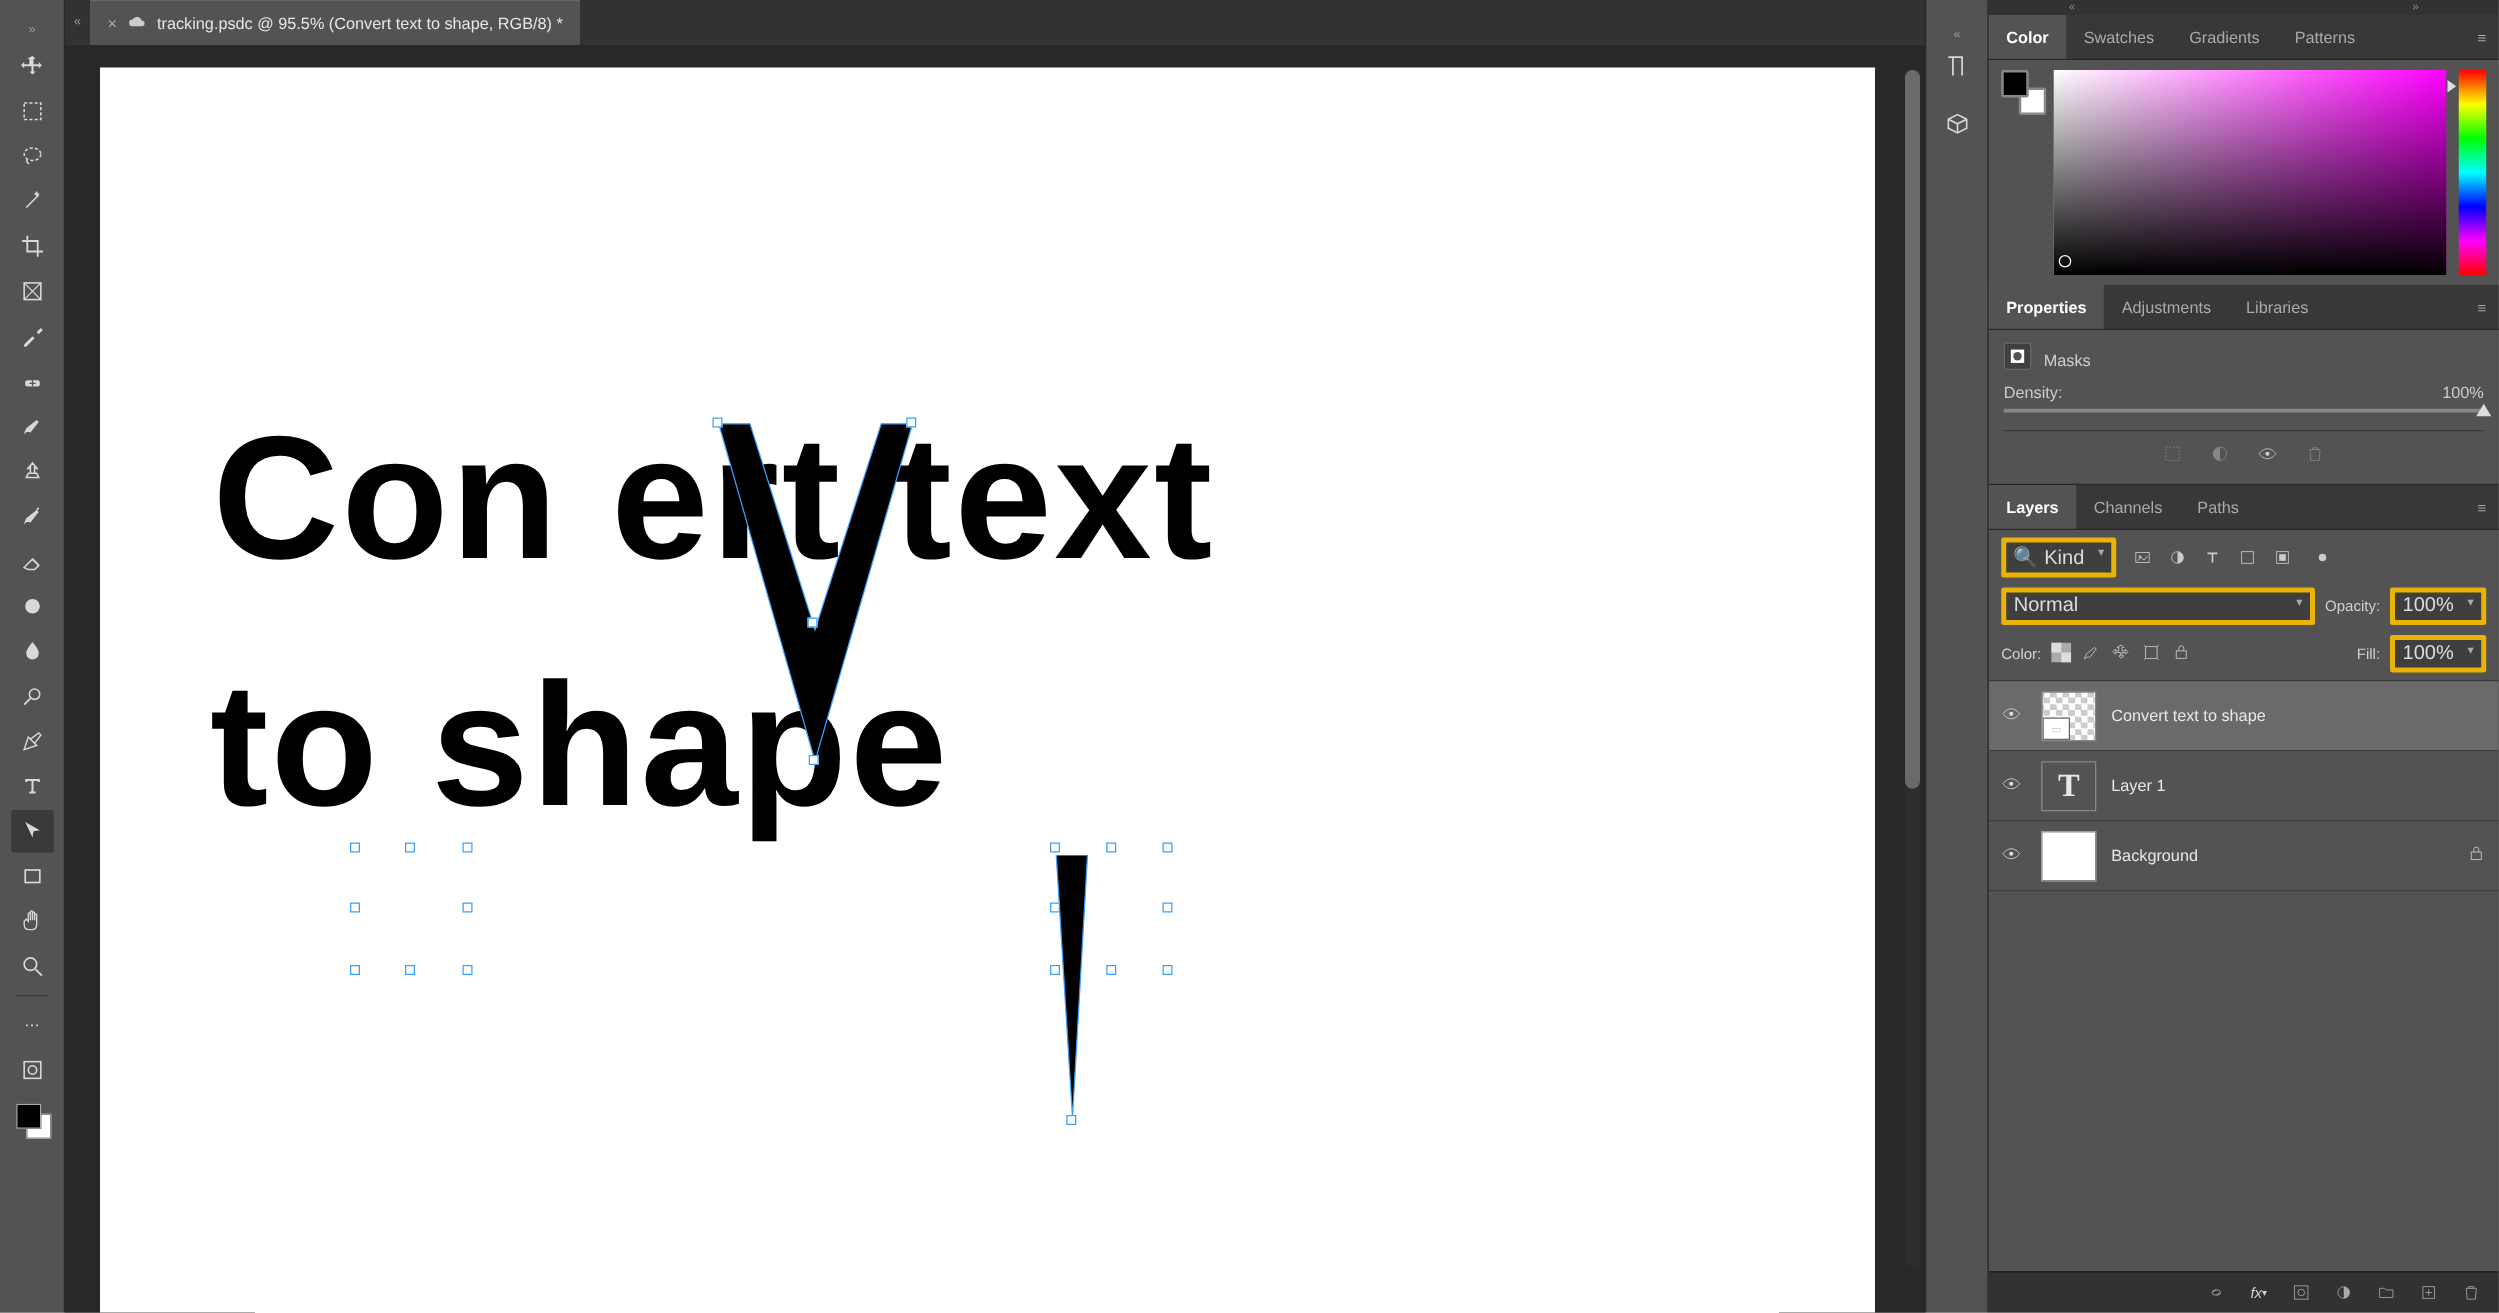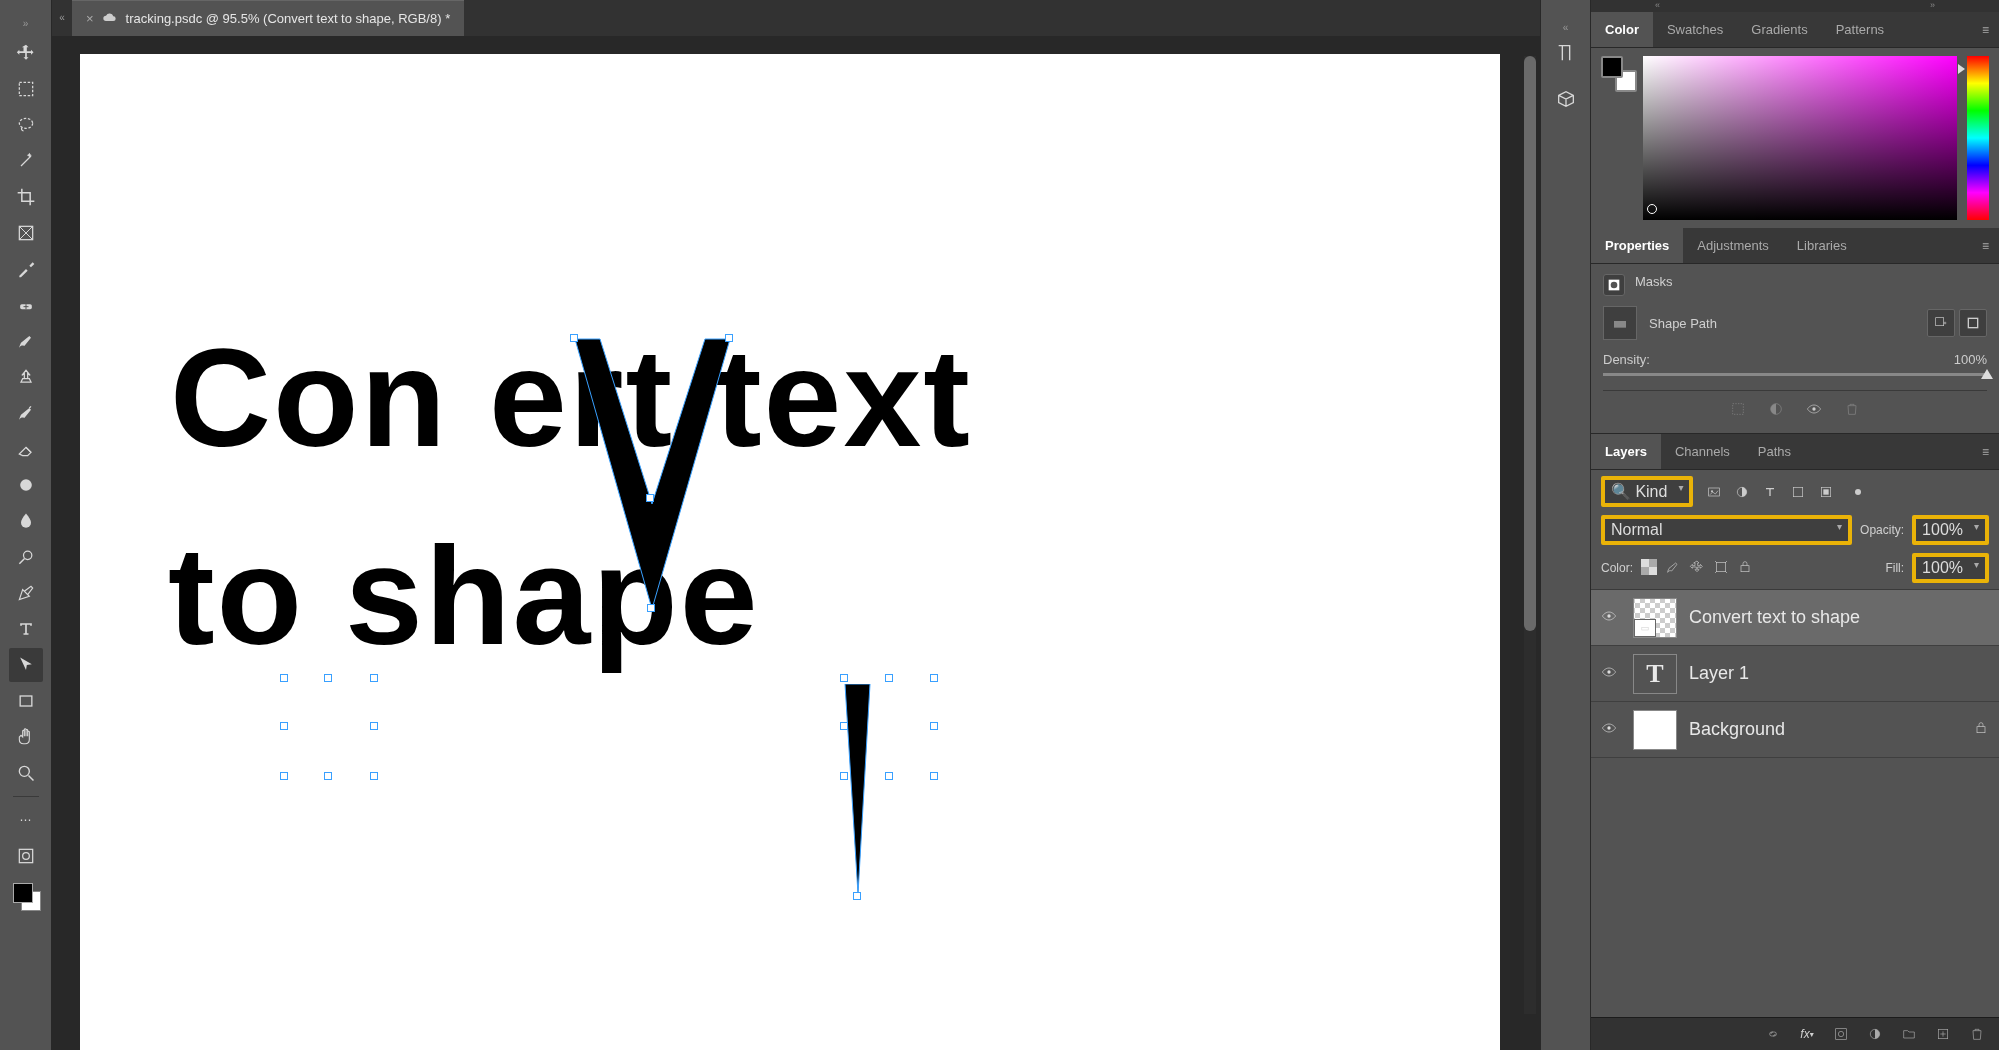--- a/index.html
+++ b/index.html
@@ -31,21 +31,21 @@
 .color-panel { height: 180px; display: flex; padding: 8px 10px; gap: 10px; }
 .color-swatches { display: flex; flex-direction: column; justify-content: flex-start; }
 .color-fgbg { position: relative; width: 32px; height: 32px; }
 .color-fgbg .c1 { position:absolute; width:22px; height:22px; background:#000; border:2px solid #888; border-radius:2px; top:0; left:0; z-index:2;}
 .color-fgbg .c2 { position:absolute; width:22px; height:22px; background:#fff; border:2px solid #888; border-radius:2px; bottom:-4px; right:-4px;}
 .gradient-field { flex: 1; background: linear-gradient(to bottom, rgba(0,0,0,0) 0%, rgba(0,0,0,1) 100%), linear-gradient(to right, #fff, #ff00ff); position: relative; }
 .gradient-field .indicator { position:absolute; bottom:6px; left:4px; width:10px; height:10px; border:1px solid #fff; border-radius:50%; }
 .hue-strip { width: 22px; background: linear-gradient(to bottom, #ff0000, #ffff00, #00ff00, #00ffff, #0000ff, #ff00ff, #ff0000); position:relative; }
 .hue-strip .triangle { position:absolute; top:8px; left:-9px; width:0; height:0; border-top:5px solid transparent; border-bottom:5px solid transparent; border-left:7px solid #ddd; }
 .properties-panel { padding: 10px 12px; border-bottom: 1px solid #282828; }
-.prop-header { display: flex; align-items: flex-start; gap: 10px; margin-bottom: 10px; }
+.prop-header { display: flex; align-items: flex-end; gap: 10px; margin-bottom: 10px; }
 .prop-icon { width: 22px; height: 22px; background: #3f3f3f; border:1px solid #666; border-radius: 3px; display:flex; align-items:center; justify-content:center;}
 .prop-row { display: flex; align-items: center; gap: 12px; margin-bottom: 12px; }
 .shape-path-block { width: 34px; height: 34px; background: #3f3f3f; border:1px solid #666; display:flex; align-items:center; justify-content:center; }
 .prop-btns-right { margin-left: auto; display:flex; gap:4px; }
 .prop-btn { width: 28px; height: 28px; background: #3f3f3f; border:1px solid #666; border-radius:2px; display:flex; align-items:center; justify-content:center; cursor:pointer;}
 .slider-row { display: flex; flex-direction: column; margin-bottom: 14px; }
 .slider-labels { display: flex; justify-content: space-between; font-size: 13px; color: #ccc; margin-bottom: 6px; }
 .slider-track { height: 3px; background: #888; position: relative; }
 .slider-thumb { position: absolute; top: -4px; width: 0; height: 0; border-left:6px solid transparent; border-right:6px solid transparent; border-bottom:10px solid #ddd; }
 .prop-footer { display:flex; gap:18px; justify-content:center; padding:8px 0 4px; border-top:1px solid #3a3a3a; margin-top:6px;}
@@ -57,21 +57,21 @@
 .dropdown::after { content:"▾"; position:absolute; right:6px; top:2px; font-size:10px; color:#aaa;}
 .filter-icons { display:flex; gap:10px; margin-left:4px;}
 .filter-icons .fi { width:18px; height:18px; display:flex; align-items:center; justify-content:center; cursor:pointer; }
 .layer-list { flex:1; overflow:auto; }
 .layer-row { display:flex; align-items:center; height:56px; padding:0 10px; gap:12px; border-bottom:1px solid #3f3f3f; }
 .layer-row.selected { background:#6a6a6a; }
 .eye { width:20px; cursor:pointer; }
 .thumb { width:44px; height:40px; background:#fff; border:1px solid #888; display:flex; align-items:center; justify-content:center; font-size:18px; }
 .thumb.transparent { background: repeating-conic-gradient(#ccc 0% 25%, #fff 0% 50%) 50% / 10px 10px; position:relative;}
 .thumb.transparent .mini { position:absolute; bottom:0; left:0; width:22px; height:18px; background:#fff; border:1px solid #666; font-size:9px; display:flex; align-items:center; justify-content:center;}
-.layer-name-row { font-size:18px; color:#e8e8e8; }
+.layer-name-row { font-size:13px; color:#e8e8e8; }
 .lock-badge { margin-left:auto; }
 .layers-footer { height:30px; background:#323232; border-top:1px solid #1c1c1c; display:flex; align-items:center; justify-content:flex-end; gap:18px; padding:16px 14px; }
 .layers-footer .fic { width:16px; height:16px; cursor:pointer; display:flex; align-items:center; justify-content:center; }
 .canvas .display-text { position:absolute; font-family: Arial, Helvetica, sans-serif; font-weight:700; color:#000; font-size:140px; letter-spacing:2px; line-height:1.05; }
 .canvas .line1 { top:270px; left:90px; }
 .canvas .line2 { top:468px; left:88px; }
 .big-v { position:absolute; top:280px; left:490px; }
 .big-v svg { overflow:visible; }
 .handle-sq { position:absolute; width:8px; height:8px; background:#fff; border:1.5px solid #39a0ff; }
 .top-collapse { height:12px; background:#323232; text-align:center; color:#888; font-size:9px; line-height:10px;}
@@ -317,41 +317,20 @@
     </div>
     <div class="properties-panel">
       <div class="prop-header">
         <div class="prop-icon">
             <svg class="i" viewBox="0 0 24 24">
               <rect x="4" y="4" width="16" height="16" fill="#fff"></rect>
               <circle cx="12" cy="12" r="5" fill="#535353"></circle>
             </svg>
           </div>
         <span style="font-size:13px;">Masks</span>
-      </div>
-      <div class="prop-row">
-        <div class="shape-path-block">
-            <svg class="i" viewBox="0 0 24 24">
-              <rect x="3" y="9" width="18" height="10" fill="#888"></rect>
-            </svg>
-          </div>
-        <span style="font-size:13px;">Shape Path</span>
-        <div class="prop-btns-right">
-          <div class="prop-btn">
-              <svg class="i" viewBox="0 0 24 24">
-                <rect x="4" y="4" width="12" height="12" fill="none" stroke="#ccc"></rect>
-                <path d="M16 12h4M18 10v4" stroke="#ccc"></path>
-              </svg>
-            </div>
-          <div class="prop-btn">
-              <svg class="i" viewBox="0 0 24 24">
-                <rect x="5" y="5" width="14" height="14" fill="none" stroke="#ccc" stroke-width="2"></rect>
-              </svg>
-            </div>
-        </div>
       </div>
       <div class="slider-row">
         <div class="slider-labels">
           <span>Density:</span>
           <span>100%</span>
         </div>
         <div class="slider-track">
             <div class="slider-thumb" style="right:-6px;"></div>
           </div>
       </div>

